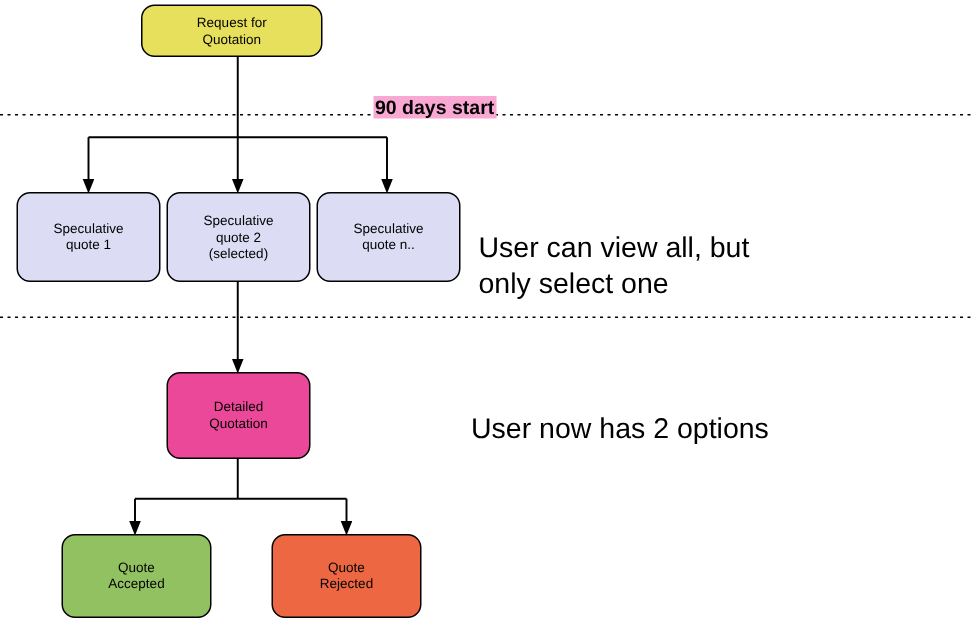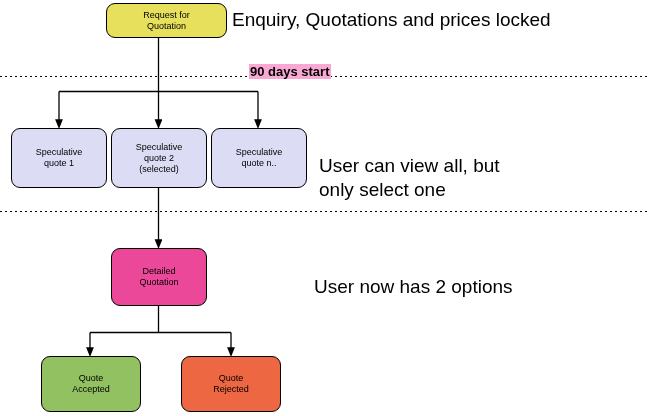--- a/index.html
+++ b/index.html
@@ -87,21 +87,21 @@
     </g>
 
     <g fill="none" stroke="#000000" stroke-width="1.3">
       <path d="M158.5,306 L158.5,332.5"></path>
       <path d="M90,332.5 L231,332.5"></path>
       <path d="M90,332.5 L90,348" marker-end="url(#arrowhead)"></path>
       <path d="M231,332.5 L231,348" marker-end="url(#arrowhead)"></path>
     </g>
   </svg>
 
-  <div class="node" style="left:106px; top:3px; width:121px; height:35px; background:#e6e05c;">
+  <div class="node" style="left:94px; top:3px; width:121px; height:35px; background:#e6e05c;">
     <span>Request for
 Quotation</span>
   </div>
 
   <div class="node" style="left:11px; top:128px; width:96px; height:60px; background:#dcdcf5;">
     <span>Speculative
 quote 1</span>
   </div>
 
   <div class="node" style="left:111px; top:128px; width:96px; height:60px; background:#dcdcf5;">
@@ -126,20 +126,19 @@
   </div>
 
   <div class="node" style="left:181px; top:356px; width:100px; height:56px; background:#ec6742;">
     <span>Quote
 Rejected</span>
   </div>
 
   <div class="divider-label" style="left:249px; top:64px;">90 days start</div>
 
 
-  <div class="annot" style="left:232px; top:8px;">Enquiry, Quotations and prices locked</div>
 
   <div class="annot" style="left:319px; top:126px;margin-top:28px;">User can view all, but
 only select one</div>
 
   <div class="annot" style="left:314px; top:275px;">User now has 2 options</div>
 
 </div>
 
 </body></html>

